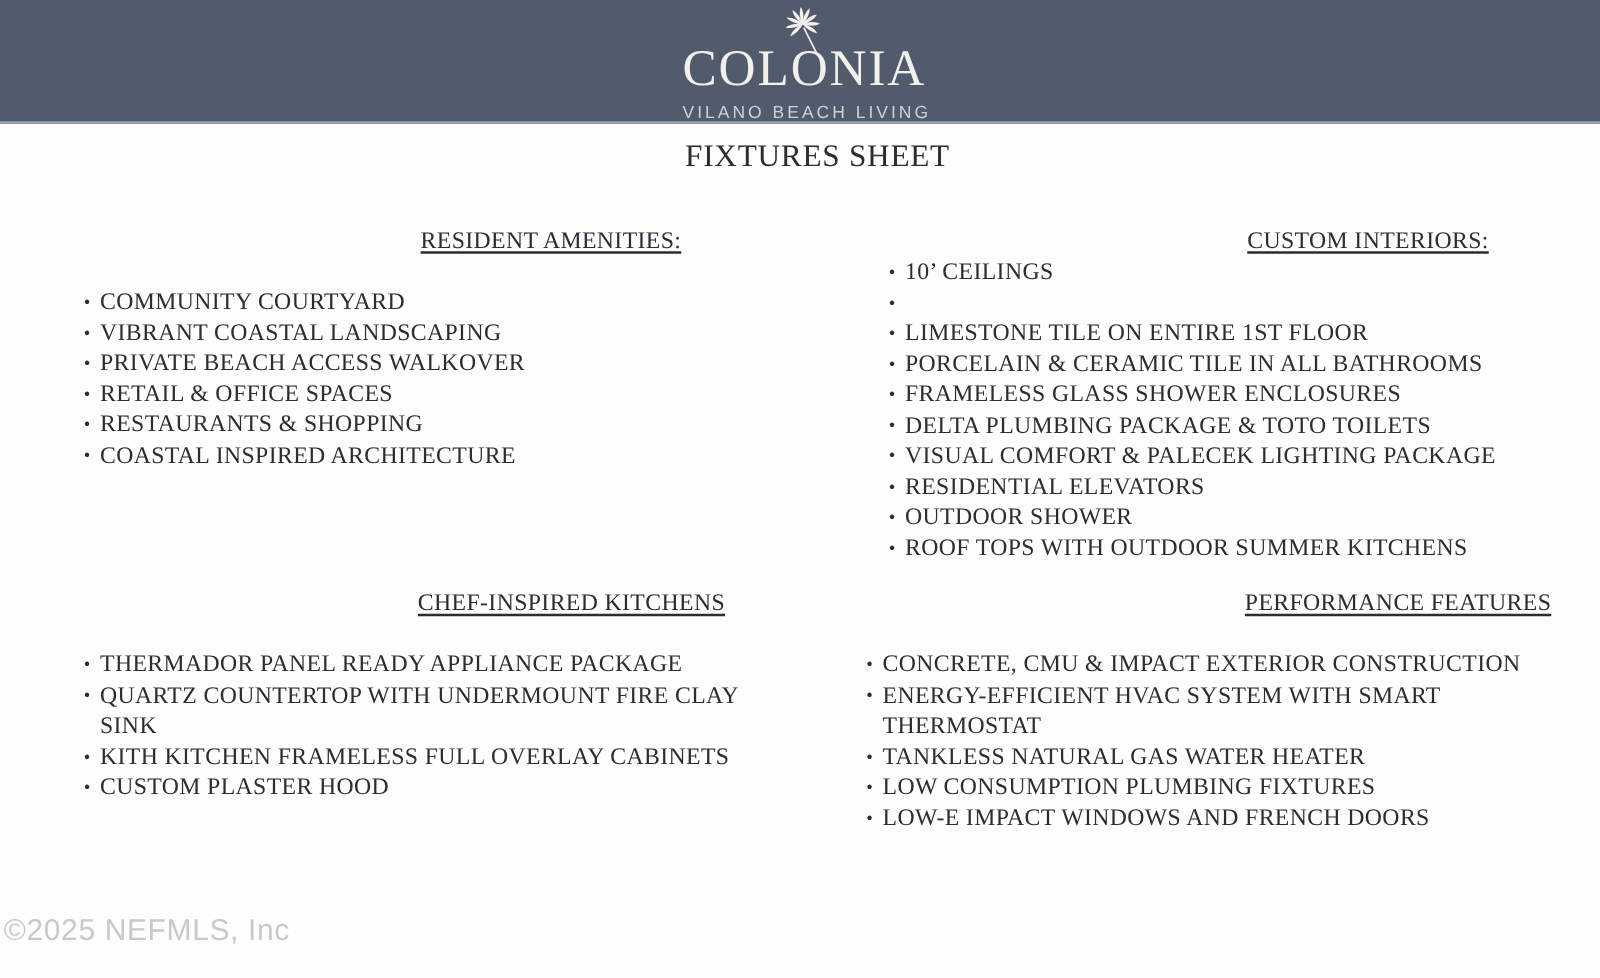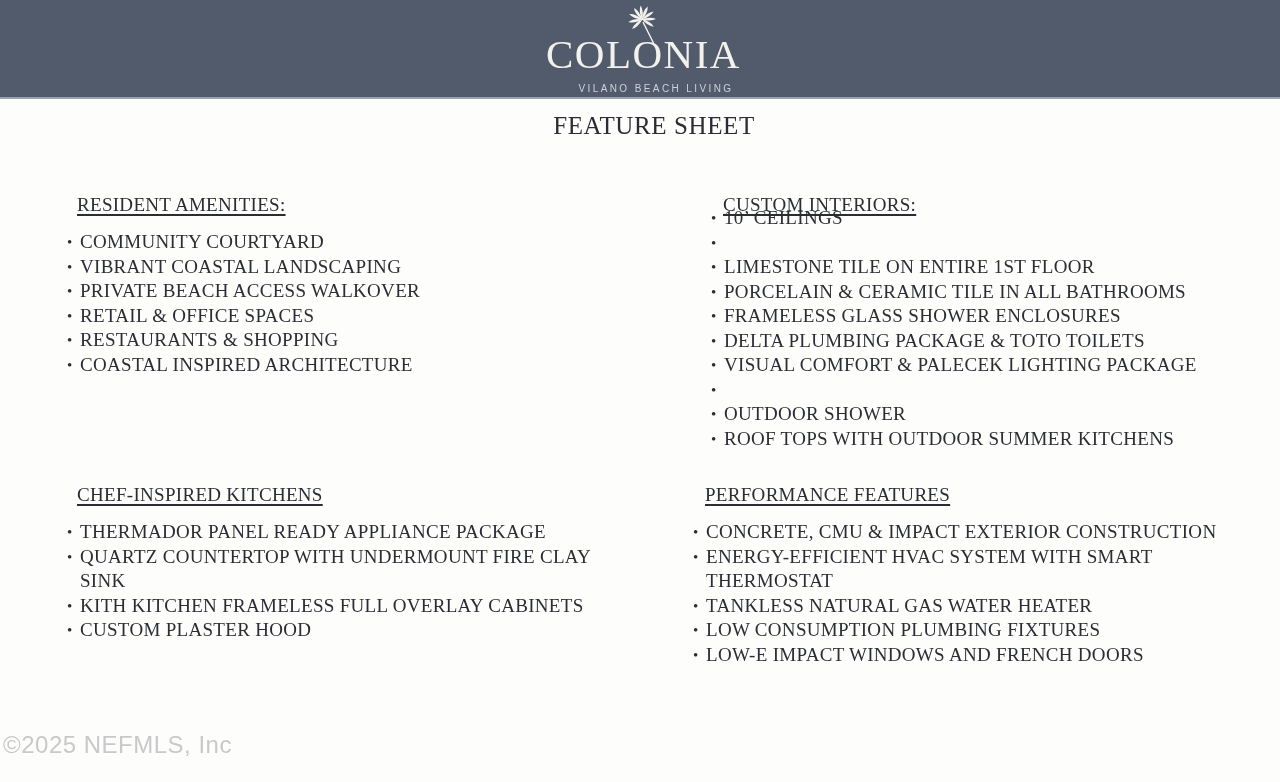--- a/index.html
+++ b/index.html
@@ -19,38 +19,38 @@
   }
   .palm-icon{position:absolute;left:619px;top:4px;width:50px;height:42px;}
   .brand-name{
     position:absolute;left:546px;top:33px;width:220px;
     font-size:41px;line-height:42px;font-weight:400;
     letter-spacing:1.5px;
     color:var(--logo-color,#f3f1ec);
   }
   .brand-tagline{
     position:absolute;left:546px;top:84px;width:220px;
-    text-align:center;
-    font-size:10px;line-height:10px;
+    text-align:left;
+    font-size:14px;line-height:10px;
     letter-spacing:2.4px;
     color:var(--tagline-color,#ccd1d8);
     font-family:"Liberation Sans", sans-serif;
   }
   
   .page-title{
     position:absolute;left:28px;top:111px;width:1252px;
     margin:0;text-align:center;
     font-size:25px;line-height:30px;font-weight:400;
     letter-spacing:0.6px;
     color:var(--text-color,#2b2d33);
   }
   
   .sec-heading{
-    position:absolute;margin:12px;
-    text-align:left;
+    position:absolute;margin:0;
+    text-align:right;
     font-size:19px;line-height:24.5px;font-weight:400;
     letter-spacing:0.3px;
     text-decoration:underline;
     text-decoration-thickness:1.5px;
     text-underline-offset:3px;
   }
   #h-resident{left:65px;top:181px;width:480px;}
   #h-custom{left:711px;top:181px;width:480px;}
   #h-chef{left:65px;top:471px;width:515px;}
   #h-perf{left:693px;top:471px;width:548px;}
@@ -96,21 +96,21 @@
         <path d="M23 17 Q19 7 21.5 1.5 Q25 7 23 17" transform="rotate(95 23 16)"></path>
         <path d="M23 17 Q19 7 21.5 1.5 Q25 7 23 17" transform="rotate(-128 23 16)"></path>
         <path d="M23 17 Q19 7 21.5 1.5 Q25 7 23 17" transform="rotate(128 23 16)"></path>
       </g>
       <path d="M24 19 L35 41" stroke="#f3f1ec" stroke-width="1.4" fill="none"></path>
     </svg>
     <div class="brand-name">COLONIA</div>
     <div class="brand-tagline">VILANO BEACH LIVING</div>
   </header>
 
-  <h1 class="page-title">FEATURE SHEET</h1>
+  <h1 class="page-title">FIXTURES SHEET</h1>
 
   <h2 class="sec-heading" id="h-resident">RESIDENT AMENITIES:</h2>
   <ul class="feature-list" id="l-resident">
       <li class="feature-item">
         <span class="bullet">•</span>
         <span class="item-text">COMMUNITY COURTYARD</span>
       </li>
       <li class="feature-item">
         <span class="bullet">•</span>
         <span class="item-text">VIBRANT COASTAL LANDSCAPING</span>
@@ -157,20 +157,21 @@
       <li class="feature-item">
         <span class="bullet">•</span>
         <span class="item-text">DELTA PLUMBING PACKAGE &amp; TOTO TOILETS</span>
       </li>
       <li class="feature-item">
         <span class="bullet">•</span>
         <span class="item-text">VISUAL COMFORT &amp; PALECEK LIGHTING PACKAGE</span>
       </li>
       <li class="feature-item">
         <span class="bullet">•</span>
+        <span class="item-text">RESIDENTIAL ELEVATORS</span>
       </li>
       <li class="feature-item">
         <span class="bullet">•</span>
         <span class="item-text">OUTDOOR SHOWER</span>
       </li>
       <li class="feature-item">
         <span class="bullet">•</span>
         <span class="item-text">ROOF TOPS WITH OUTDOOR SUMMER KITCHENS</span>
       </li>
     </ul>

